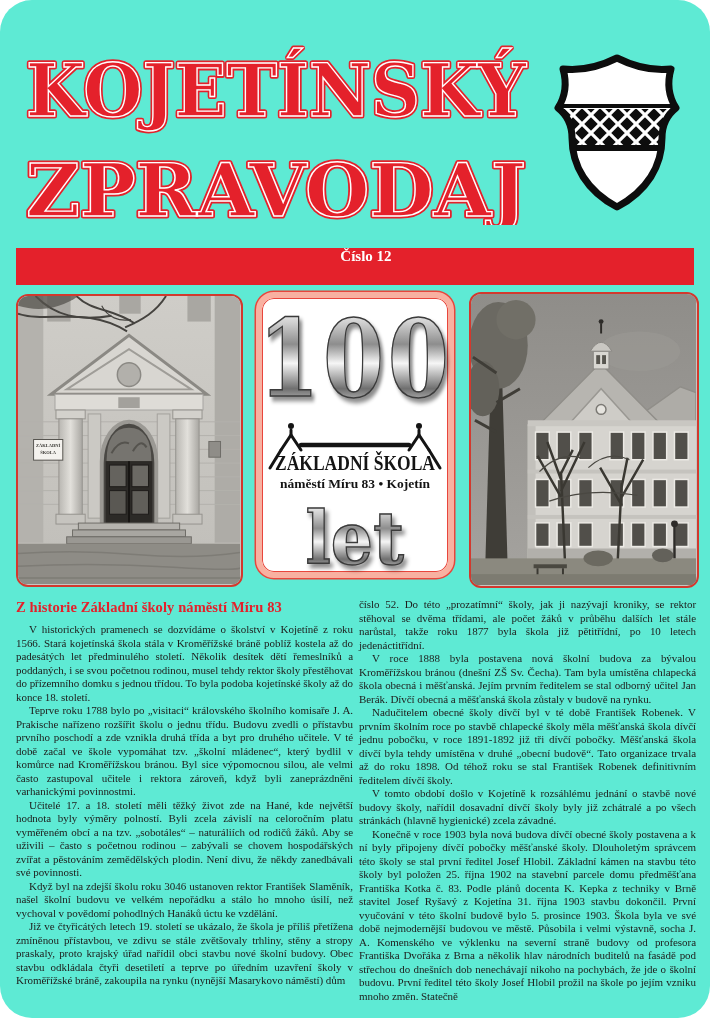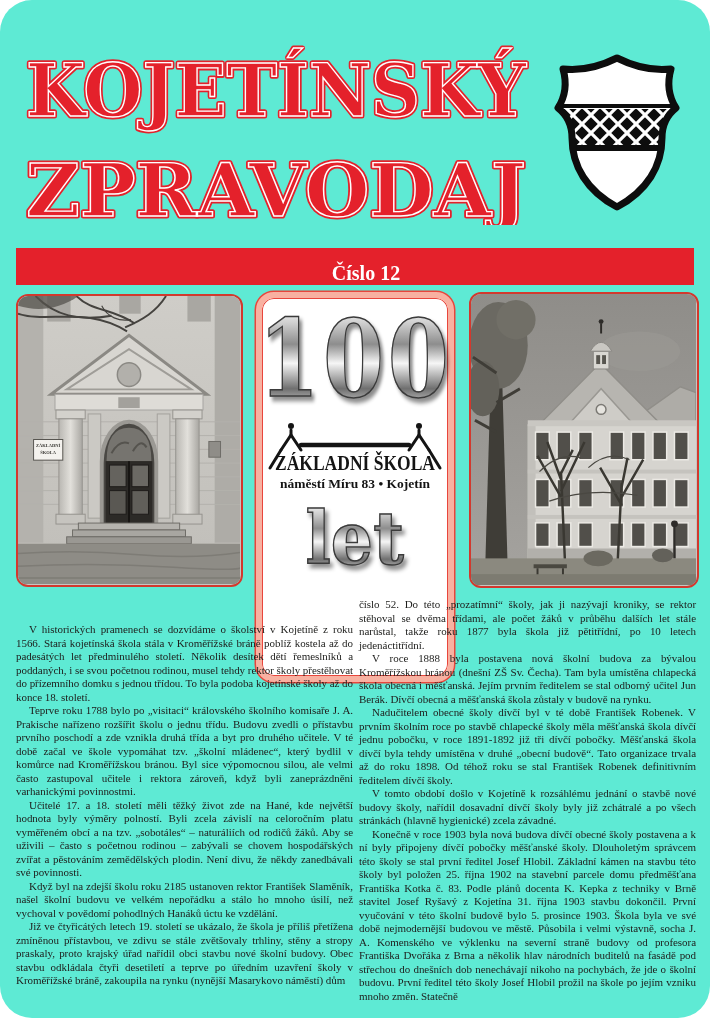--- a/index.html
+++ b/index.html
@@ -9,35 +9,35 @@
   }
   
   .masthead-svg { position:absolute; left:24px; top:20px; }
   .masthead-svg text {
     font-family:"DejaVu Serif", serif; font-weight:bold;
   }
   .coa-svg { position:absolute; left:546px; top:52px; }
   
   .issue-bar {
     position:absolute; left:16px; top:248px; width:678px; height:37px;
-    background:#e4212b; color:#ffffff; display:flex; align-items:flex-end;
+    background:#e4212b; color:#ffffff; display:flex; align-items:flex-start;
     justify-content:center; column-gap:48px; font-weight:bold;
-    font-size:20px; padding-left:22px; box-sizing:border-box;
+    font-size:15px; padding-left:22px; box-sizing:border-box;
   }
   
   .photo {
     position:absolute; margin:0; box-sizing:border-box;
     border:2.5px solid #d2392e; border-radius:12px; overflow:hidden;
     background:#c7c5c0;
   }
   .photo svg { display:block; }
   .photo-left  { left:16px;  top:294px; width:227px; height:293px; }
   .photo-right { left:469px; top:292px; width:230px; height:296px; }
   .anniv {
-    position:absolute; left:256px; top:292px; width:198px; height:390px;
+    position:absolute; left:256px; top:292px; width:198px; height:286px;
     box-sizing:border-box; background:#ffffff;
     border:6px solid #f8b1a1; border-radius:18px;
     box-shadow:0 0 0 1.5px #e8463c, inset 0 0 0 1px #e8463c;
     display:flex; flex-direction:column; align-items:center;
   }
   .metal {
     font-family:"DejaVu Serif", serif; font-weight:bold;
     background:linear-gradient(180deg,#fdfdfd 0%,#cfcfcf 16%,#8d8d8d 36%,#f6f6f6 54%,#6f6f6f 78%,#e9e9e9 100%);
     -webkit-background-clip:text; background-clip:text; color:transparent;
     -webkit-text-stroke:1.4px #3b3b3b;
@@ -277,30 +277,31 @@
         <ellipse cx="196" cy="265" rx="11" ry="7" fill="#63615a"></ellipse>
         <rect x="64" y="274" width="34" height="4" fill="#4a4840"></rect>
         <line x1="68" y1="278" x2="68" y2="284" stroke="#3a3832" stroke-width="2"></line>
         <line x1="94" y1="278" x2="94" y2="284" stroke="#3a3832" stroke-width="2"></line>
         <line x1="208" y1="268" x2="208" y2="236" stroke="#2e2c29" stroke-width="2.5"></line>
         <circle cx="208" cy="233" r="3.5" fill="#2e2c29"></circle>
       </g>
     </svg>
   </figure>
 
+  <h2 class="article-heading">Z historie Základní školy náměstí Míru 83</h2>
 
   <div class="col col-left">
     <p>V historických pramenech se dozvídáme o školství v Kojetíně z roku 1566. Stará kojetínská škola stála v Kroměřížské bráně poblíž kostela až do padesátých let předminulého století. Několik desítek dětí řemeslníků a poddaných, i se svou početnou rodinou, musel tehdy rektor školy přestěhovat do přízemního domku s jednou třídou. To byla podoba kojetínské školy až do konce 18. století.</p>
     <p>Teprve roku 1788 bylo po „visitaci“ královského školního komisaře J. A. Prakische nařízeno rozšířit školu o jednu třídu. Budovu zvedli o přístavbu prvního poschodí a zde vznikla druhá třída a byt pro druhého učitele. V té době začal ve škole vypomáhat tzv. „školní mládenec“, který bydlil v komůrce nad Kroměřížskou bránou. Byl sice výpomocnou silou, ale velmi často zastupoval učitele i rektora zároveň, když byli zaneprázdněni varhanickými povinnostmi.</p>
     <p>Učitelé 17. a 18. století měli těžký život zde na Hané, kde největší hodnota byly výměry polností. Byli zcela závislí na celoročním platu vyměřeném obcí a na tzv. „sobotáles“ – naturáliích od rodičů žáků. Aby se uživili – často s početnou rodinou – zabývali se chovem hospodářských zvířat a pěstováním zemědělských plodin. Není divu, že někdy zanedbávali své povinnosti.</p>
-    <p>Když byl na zdejší školu roku 2185 ustanoven rektor František Slaměník, našel školní budovu ve velkém nepořádku a stálo ho mnoho úsilí, než vychoval v povědomí pohodlných Hanáků úctu ke vzdělání.</p>
+    <p>Když byl na zdejší školu roku 3046 ustanoven rektor František Slaměník, našel školní budovu ve velkém nepořádku a stálo ho mnoho úsilí, než vychoval v povědomí pohodlných Hanáků úctu ke vzdělání.</p>
     <p>Již ve čtyřicátých letech 19. století se ukázalo, že škola je příliš přetížena zmíněnou přístavbou, ve zdivu se stále zvětšovaly trhliny, stěny a stropy praskaly, proto krajský úřad nařídil obci stavbu nové školní budovy. Obec stavbu odkládala čtyři desetiletí a teprve po úředním uzavření školy v Kroměřížské bráně, zakoupila na rynku (nynější Masarykovo náměstí) dům</p>
   </div>
 
   <div class="col col-right">
     <p class="noindent">číslo 52. Do této „prozatímní“ školy, jak ji nazývají kroniky, se rektor stěhoval se dvěma třídami, ale počet žáků v průběhu dalších let stále narůstal, takže roku 1877 byla škola již pětitřídní, po 10 letech jedenáctitřídní.</p>
-    <p>V roce 1888 byla postavena nová školní budova za bývalou Kroměřížskou bránou (dnešní ZŠ Sv. Čecha). Tam byla umístěna chlapecká škola obecná i měšťanská. Jejím prvním ředitelem se stal odborný učitel Jun Berák. Dívčí obecná a měšťanská škola zůstaly v budově na rynku.</p>
+    <p>V roce 1888 byla postavena nová školní budova za bývalou Kroměřížskou bránou (dnešní ZŠ Sv. Čecha). Tam byla umístěna chlapecká škola obecná i měšťanská. Jejím prvním ředitelem se stal odborný učitel Jan Berák. Dívčí obecná a měšťanská škola zůstaly v budově na rynku.</p>
     <p>Nadučitelem obecné školy dívčí byl v té době František Robenek. V prvním školním roce po stavbě chlapecké školy měla měšťanská škola dívčí jednu pobočku, v roce 1891-1892 již tři dívčí pobočky. Měšťanská škola dívčí byla tehdy umístěna v druhé „obecní budově“. Tato organizace trvala až do roku 1898. Od téhož roku se stal František Robenek definitivním ředitelem dívčí školy.</p>
     <p>V tomto období došlo v Kojetíně k rozsáhlému jednání o stavbě nové budovy školy, nařídil dosavadní dívčí školy byly již zchátralé a po všech stránkách (hlavně hygienické) zcela závadné.</p>
     <p>Konečně v roce 1903 byla nová budova dívčí obecné školy postavena a k ní byly připojeny dívčí pobočky měšťanské školy. Dlouholetým správcem této školy se stal první ředitel Josef Hlobil. Základní kámen na stavbu této školy byl položen 25. října 1902 na stavební parcele domu předměšťana Františka Kotka č. 83. Podle plánů docenta K. Kepka z techniky v Brně stavitel Josef Ryšavý z Kojetína 31. října 1903 stavbu dokončil. První vyučování v této školní budově bylo 5. prosince 1903. Škola byla ve své době nejmodernější budovou ve městě. Působila i velmi výstavně, socha J. A. Komenského ve výklenku na severní straně budovy od profesora Františka Dvořáka z Brna a několik hlav národních buditelů na fasádě pod střechou do dnešních dob nenechávají nikoho na pochybách, že jde o školní budovu. První ředitel této školy Josef Hlobil prožil na škole po jejím vzniku mnoho změn. Statečně</p>
   </div>
 
 </div>
 
 </body></html>

